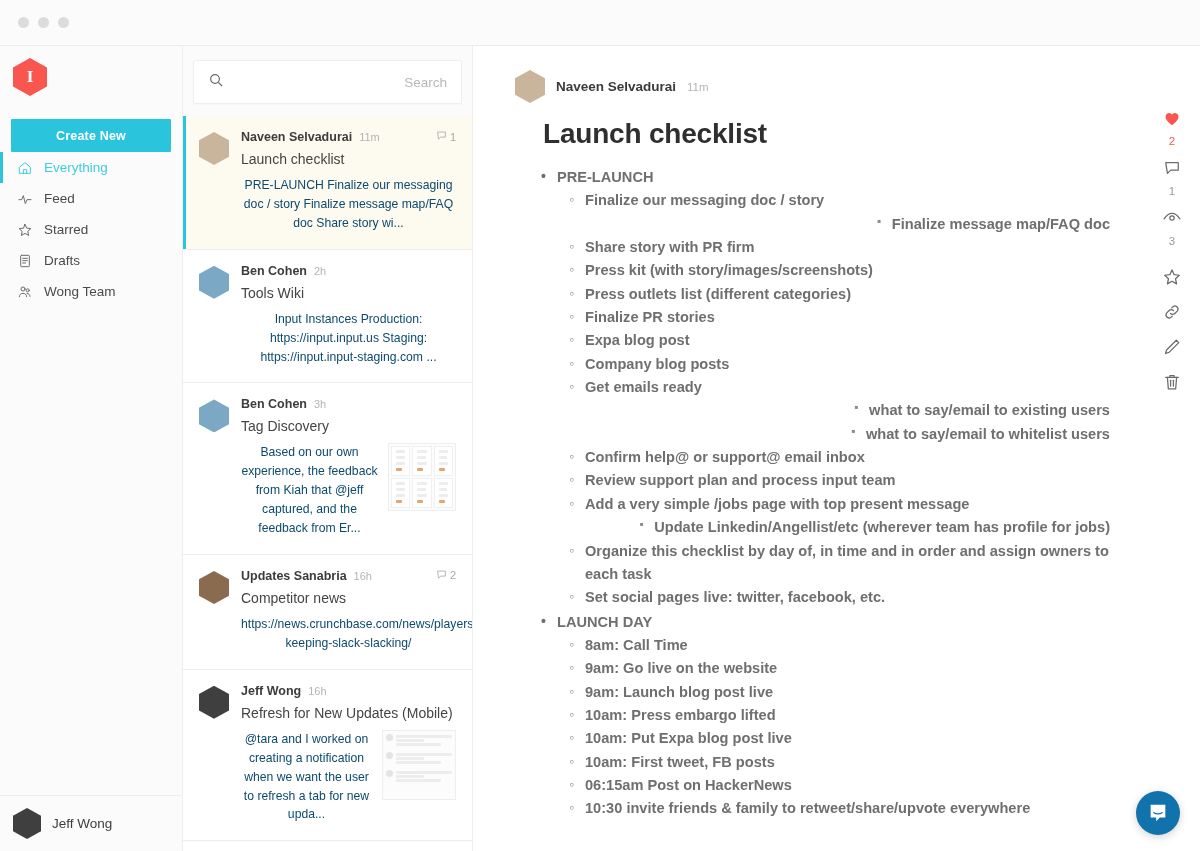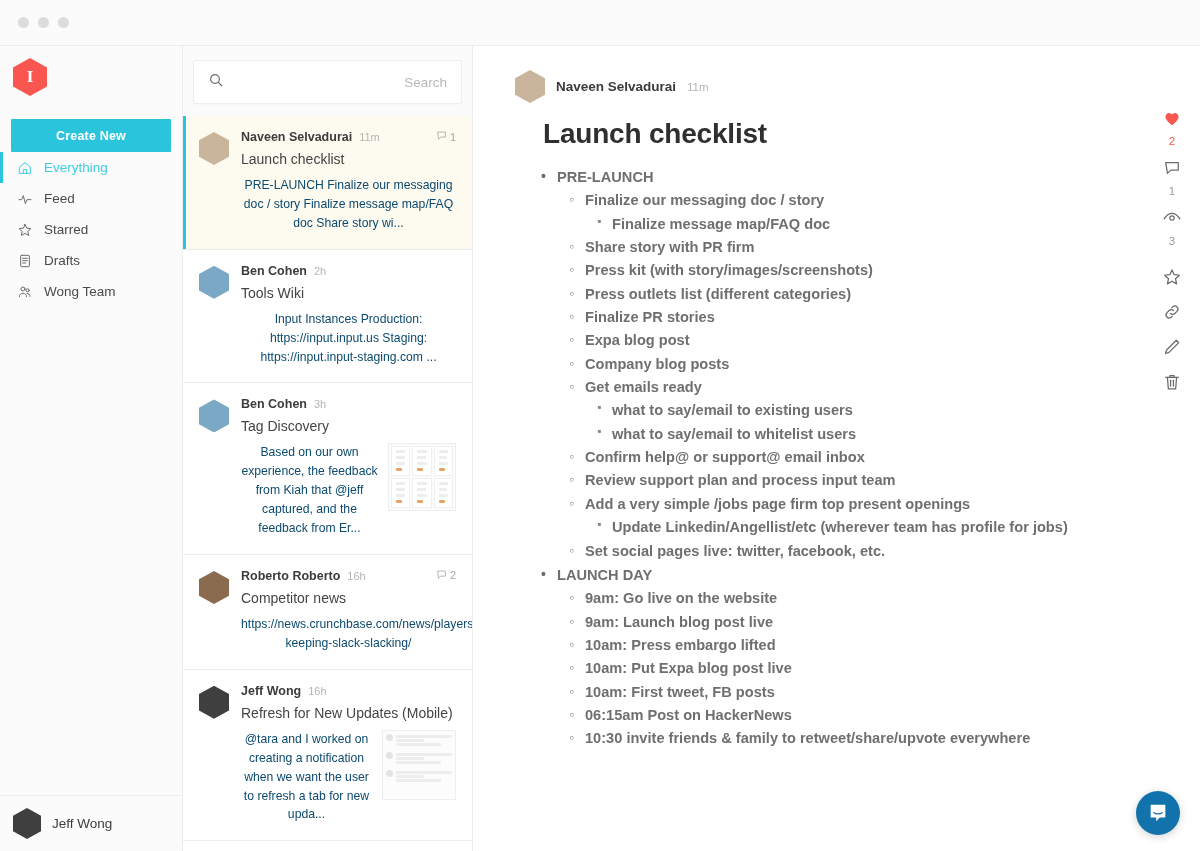--- a/index.html
+++ b/index.html
@@ -135,21 +135,21 @@
   .doc-body > ul { margin-left: 42px; }
   .doc-body li { line-height: 1.6; position: relative; padding-left: 0; }
   .lvl1 > li { margin-bottom: 1px; }
   .lvl1 > li > span::before {
     content: "•"; position: absolute; left: -16px; top: -1px; color: #6f6f6f; font-size: 14px;
   }
   .lvl2 { margin-left: 28px; }
   .lvl2 > li > span::before {
     content: "◦"; position: absolute; left: -16px; top: -1px; color: #8a8a8a; font-size: 14px;
   }
-  .lvl3 { margin-left: 27px; }
+  .lvl3 { margin-left: 27px; text-align: right; }
   .lvl3 > li > span::before {
     content: "▪"; position: absolute; left: -15px; top: -1px; color: #8a8a8a; font-size: 12px;
   }
   .doc-body li > span { position: relative; display: inline-block; font-weight: bold; }
 
   
   .rail {
     position: absolute; right: 0; top: 46px; width: 56px; height: 805px;
     display: flex; flex-direction: column; align-items: center; padding-top: 62px; gap: 0;
   }
@@ -339,21 +339,21 @@
                     <div class="thumb-line o"></div>
                   </div>
                 </div>
               </div>
             </div>
           </div>
           <div class="msg">
             <div class="hexav msg-av" style="background:#8a6b4f"></div>
             <div class="msg-main">
               <div class="msg-head">
-                <span class="msg-author">Roberto Roberto</span>
+                <span class="msg-author">Updates Sanabria</span>
                 <span class="msg-time">16h</span>
                 <span class="msg-badges">
                   <span class="badge">
                     <span><svg viewBox="0 0 24 24" fill="none" stroke="#a8a8a8" stroke-width="1.8">
                         <path d="M3.5 4.5h17v11h-10l-5 4.5z"></path>
                       </svg></span>
                     <span>2</span>
                   </span>
                 </span>
               </div>
@@ -426,26 +426,28 @@
                   <li><span>Press outlets list (different categories)</span></li>
                   <li><span>Finalize PR stories</span></li>
                   <li><span>Expa blog post</span></li>
                   <li><span>Company blog posts</span></li>
                   <li><span>Get emails ready</span><ul class="lvl3">
                       <li><span>what to say/email to existing users</span></li>
                       <li><span>what to say/email to whitelist users</span></li>
                     </ul></li>
                   <li><span>Confirm help@ or support@ email inbox</span></li>
                   <li><span>Review support plan and process input team</span></li>
-                  <li><span>Add a very simple /jobs page firm top present openings</span><ul class="lvl3">
+                  <li><span>Add a very simple /jobs page with top present message</span><ul class="lvl3">
                       <li><span>Update Linkedin/Angellist/etc (wherever team has profile for jobs)</span></li>
                     </ul></li>
+                  <li><span>Organize this checklist by day of, in time and in order and assign owners to each task</span></li>
                   <li><span>Set social pages live: twitter, facebook, etc.</span></li>
                 </ul></li>
               <li><span>LAUNCH DAY</span><ul class="lvl2">
+                  <li><span>8am: Call Time</span></li>
                   <li><span>9am: Go live on the website</span></li>
                   <li><span>9am: Launch blog post live</span></li>
                   <li><span>10am: Press embargo lifted</span></li>
                   <li><span>10am: Put Expa blog post live</span></li>
                   <li><span>10am: First tweet, FB posts</span></li>
                   <li><span>06:15am Post on HackerNews</span></li>
                   <li><span>10:30 invite friends &amp; family to retweet/share/upvote everywhere</span></li>
                 </ul></li>
             </ul>
           </div>

